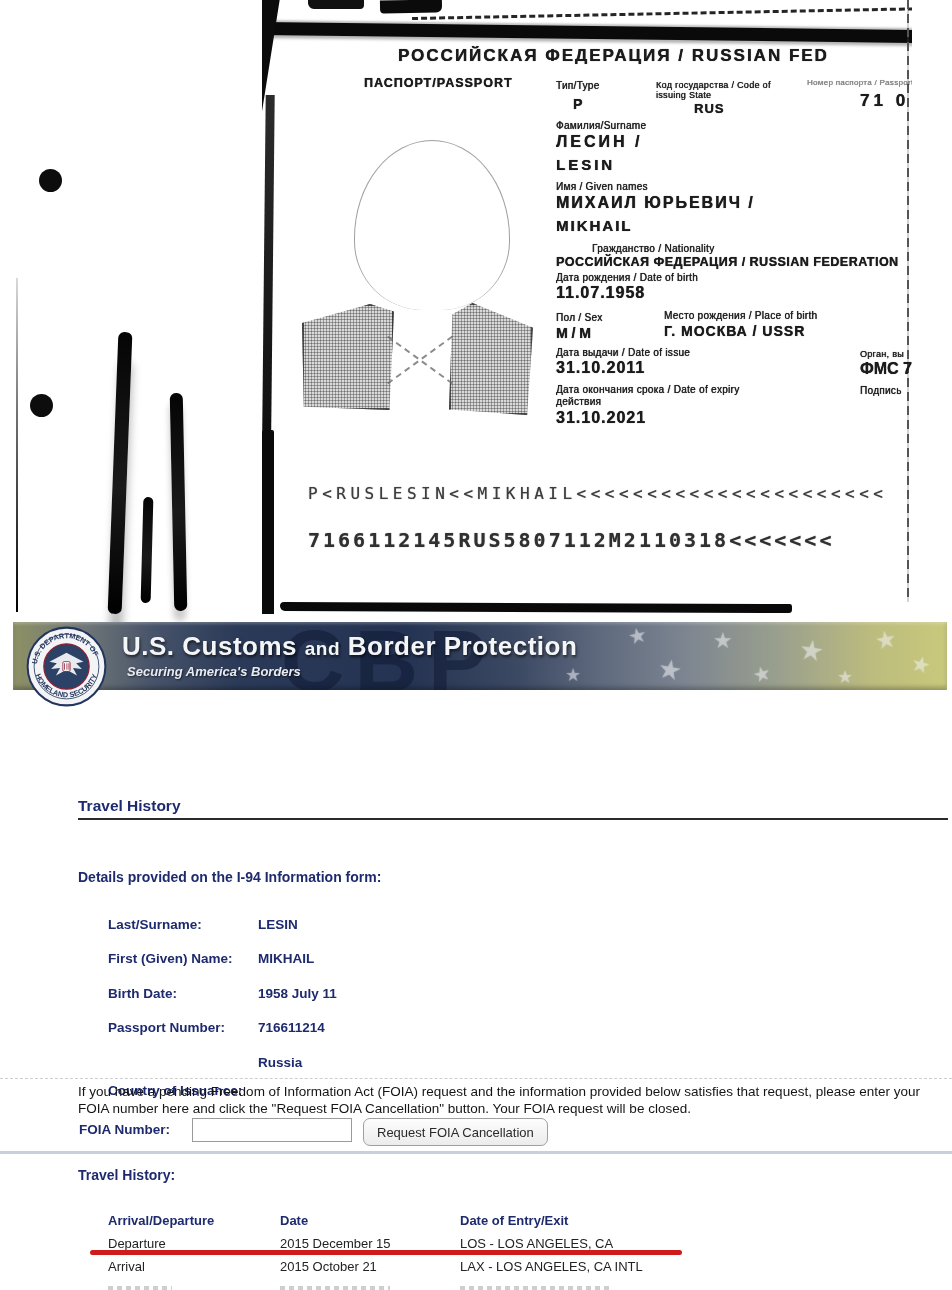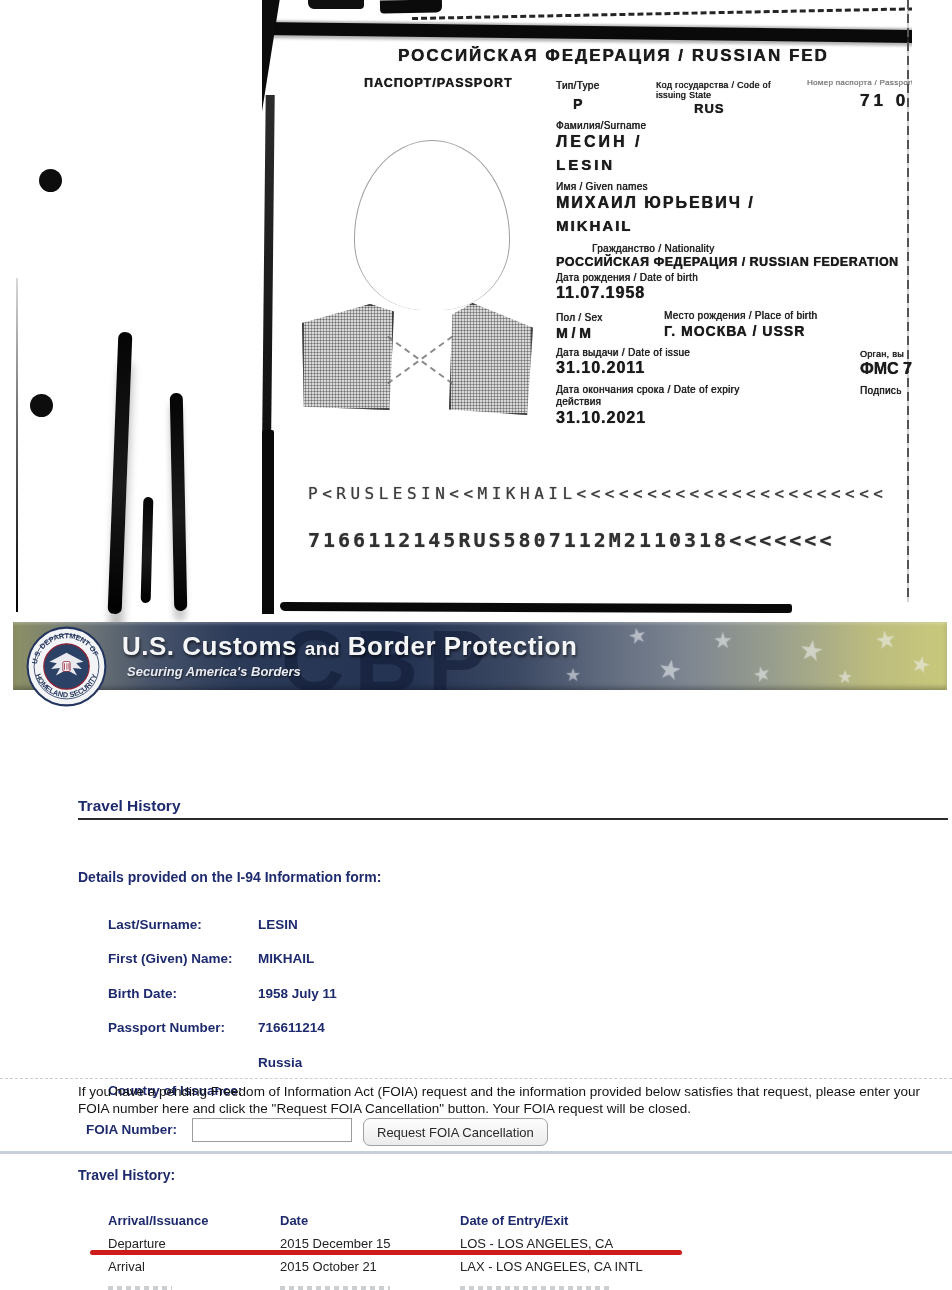--- a/index.html
+++ b/index.html
@@ -82,21 +82,21 @@
   .navy { color:#1e2a6e; }
   .doc-abs { position:absolute; white-space:nowrap; }
   .page-heading { left:78px; top:797px; font-size:15.5px; font-weight:bold; }
   .heading-rule { position:absolute; left:78px; top:818px; width:870px; height:2px; background:#2b2b2b; }
   .details-heading { left:78px; top:869px; font-size:14px; font-weight:bold; }
   .i94-label { position:absolute; left:108px; font-size:13.5px; font-weight:bold; color:#1e2a6e; }
   .i94-value { position:absolute; left:258px; font-size:13.5px; font-weight:bold; color:#1e2a6e; }
   .pre-foia-dots { position:absolute; left:0; top:1078px; width:952px; border-top:1px dashed #b9b9b9; opacity:.7; }
   .foia-para { position:absolute; left:78px; top:1084px; width:862px; font-size:13.5px; color:#151515;
     line-height:16.5px; white-space:normal; }
-  .foia-label { position:absolute; left:79px; top:1122px; font-size:13.5px; font-weight:bold;margin-left:7px; }
+  .foia-label { position:absolute; left:79px; top:1122px; font-size:13.5px; font-weight:bold; }
   .foia-input { position:absolute; left:192px; top:1118px; width:160px; height:24px;
     border:1px solid #9b9b9b; background:#fff; font-size:13px; padding:0 4px; }
   .foia-button { position:absolute; left:363px; top:1118px; height:28px; padding:0 13px;
     border:1px solid #9f9f9f; border-radius:7px; font-size:13px; color:#2a2a2a;
     background:linear-gradient(#fdfdfd, #ececec); font-family:"Liberation Sans",sans-serif; }
   .section-divider { position:absolute; left:0; top:1151px; width:952px; height:3px; background:#c7cfd8; }
   .th2 { left:78px; top:1167px; font-size:14px; font-weight:bold; }
   .tbl-head { position:absolute; top:1213px; font-size:13px; font-weight:bold; color:#1e2a6e; }
   .tbl-cell { position:absolute; font-size:13px; color:#222; }
   .col1 { left:108px; } .col2 { left:280px; } .col3 { left:460px; }
@@ -249,21 +249,21 @@
   <div class="foia-para">If you have a pending Freedom of Information Act (FOIA) request and the information provided below satisfies that request, please enter your FOIA number here and click the "Request FOIA Cancellation" button. Your FOIA request will be closed.</div>
   <div class="foia-label navy">FOIA Number:</div>
   <input class="foia-input" type="text" value="" style="">
   <button class="foia-button">Request FOIA Cancellation</button>
 
   <div class="section-divider"></div>
 
   <div class="doc-abs th2 navy">Travel History:</div>
 
   <div>
-    <span class="tbl-head col1">Arrival/Issuance</span>
+    <span class="tbl-head col1">Arrival/Departure</span>
     <span class="tbl-head col2">Date</span>
     <span class="tbl-head col3">Date of Entry/Exit</span>
   </div>
 
   <div>
     <span class="tbl-cell col1" style="top:1236px;">Departure</span>
     <span class="tbl-cell col2" style="top:1236px;">2015 December 15</span>
     <span class="tbl-cell col3" style="top:1236px;">LOS - LOS ANGELES, CA</span>
   </div>
   <div class="red-underline" id="red-underline" style="background: rgb(206, 27, 27);"></div>

